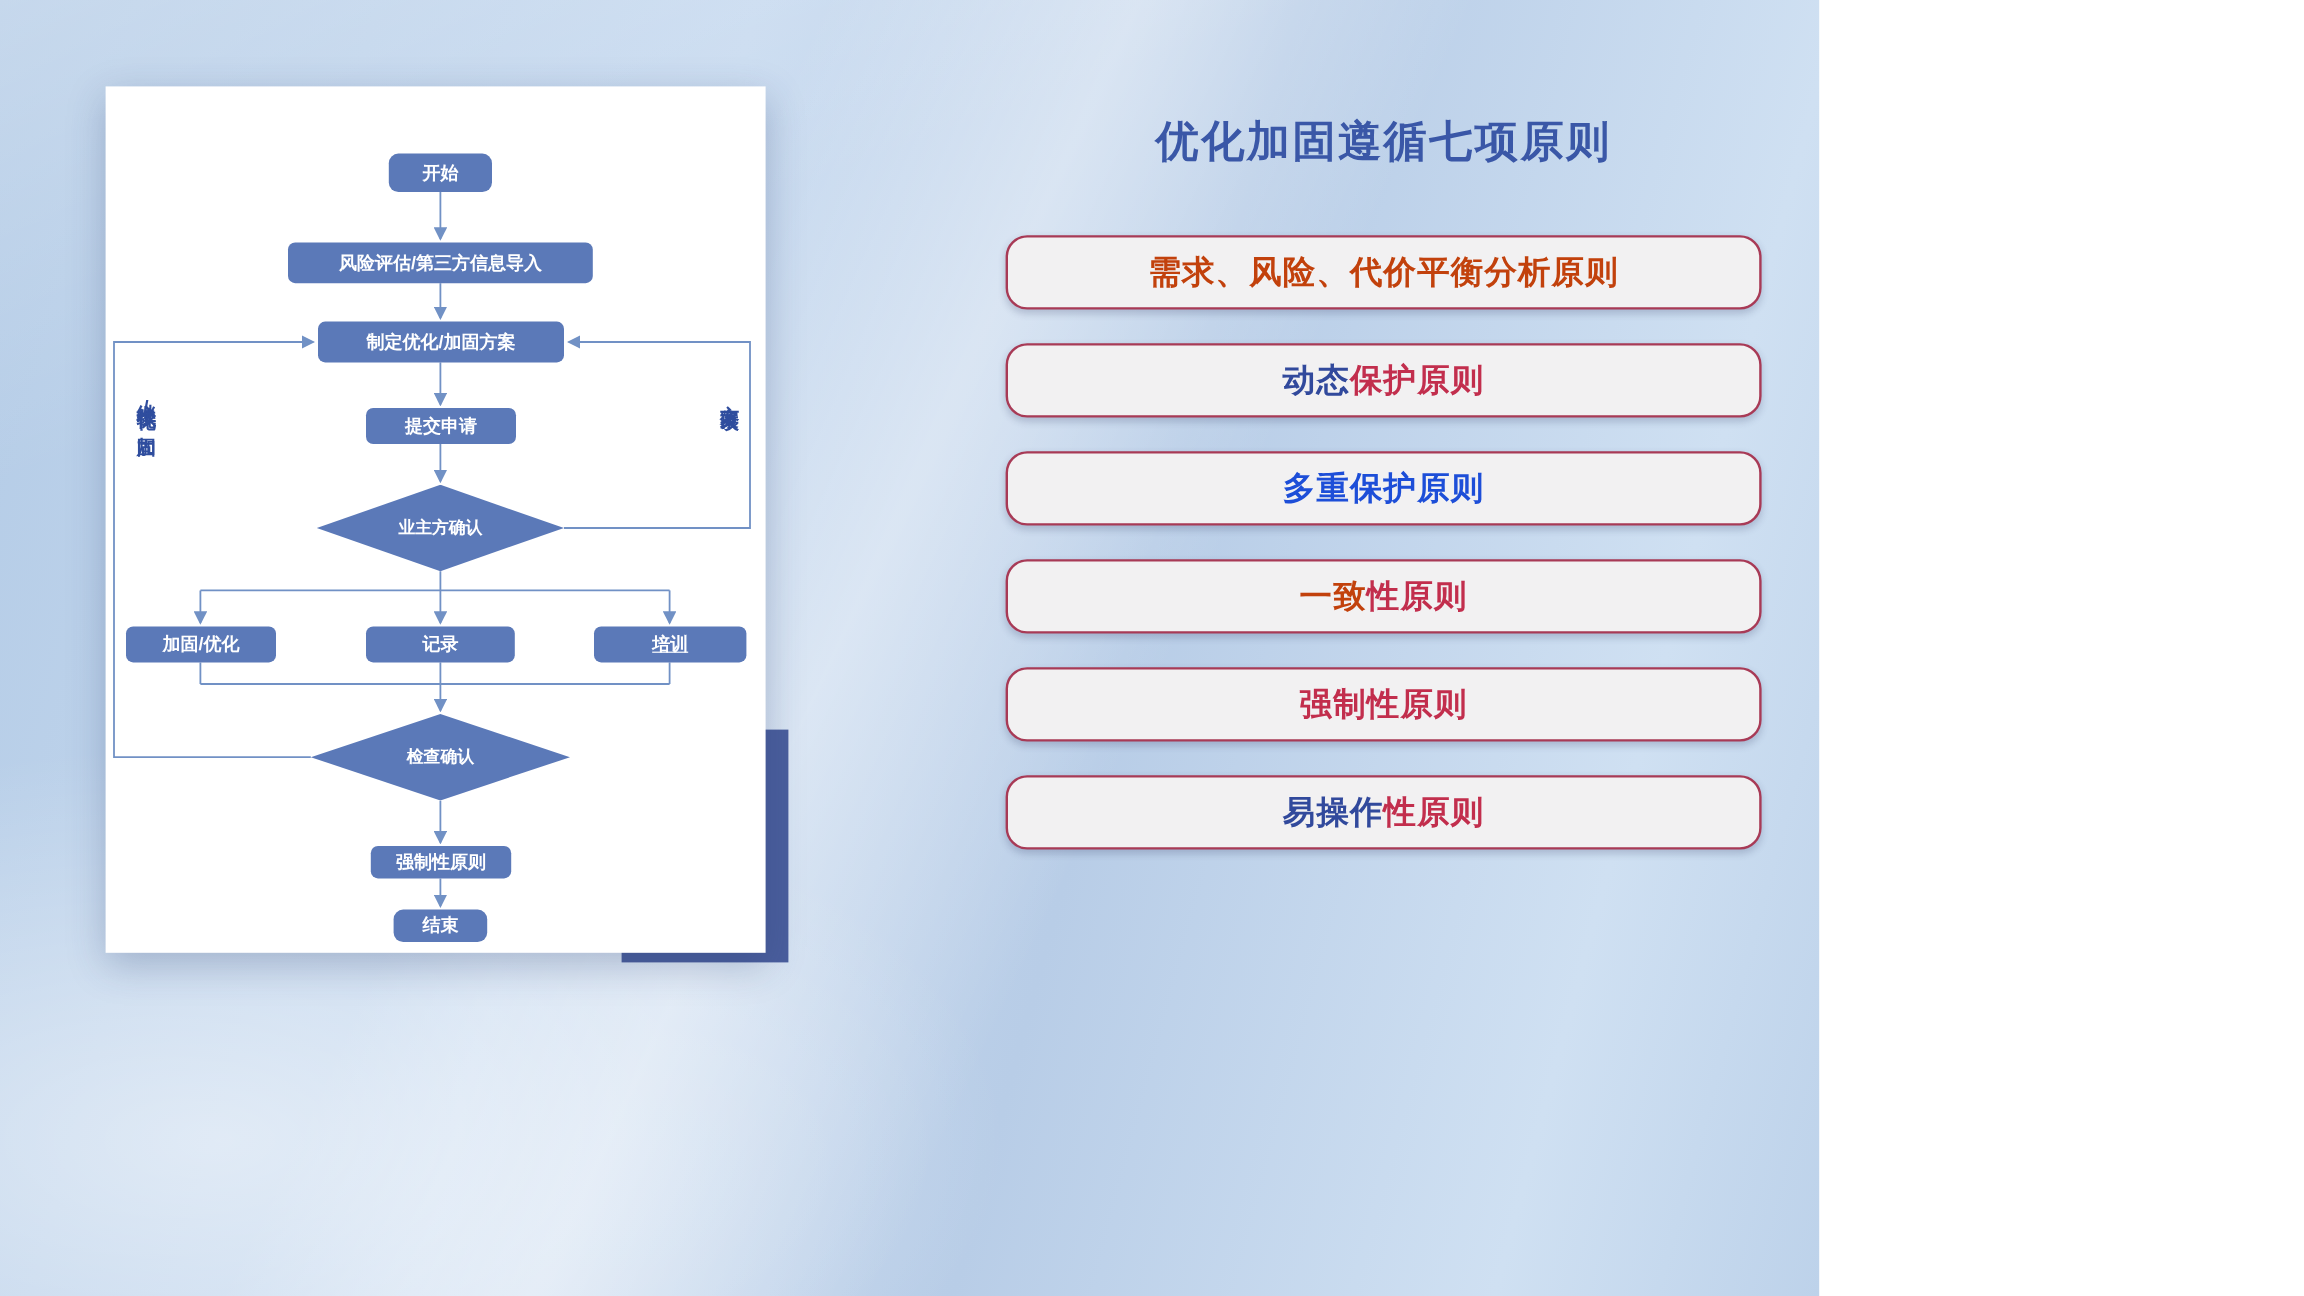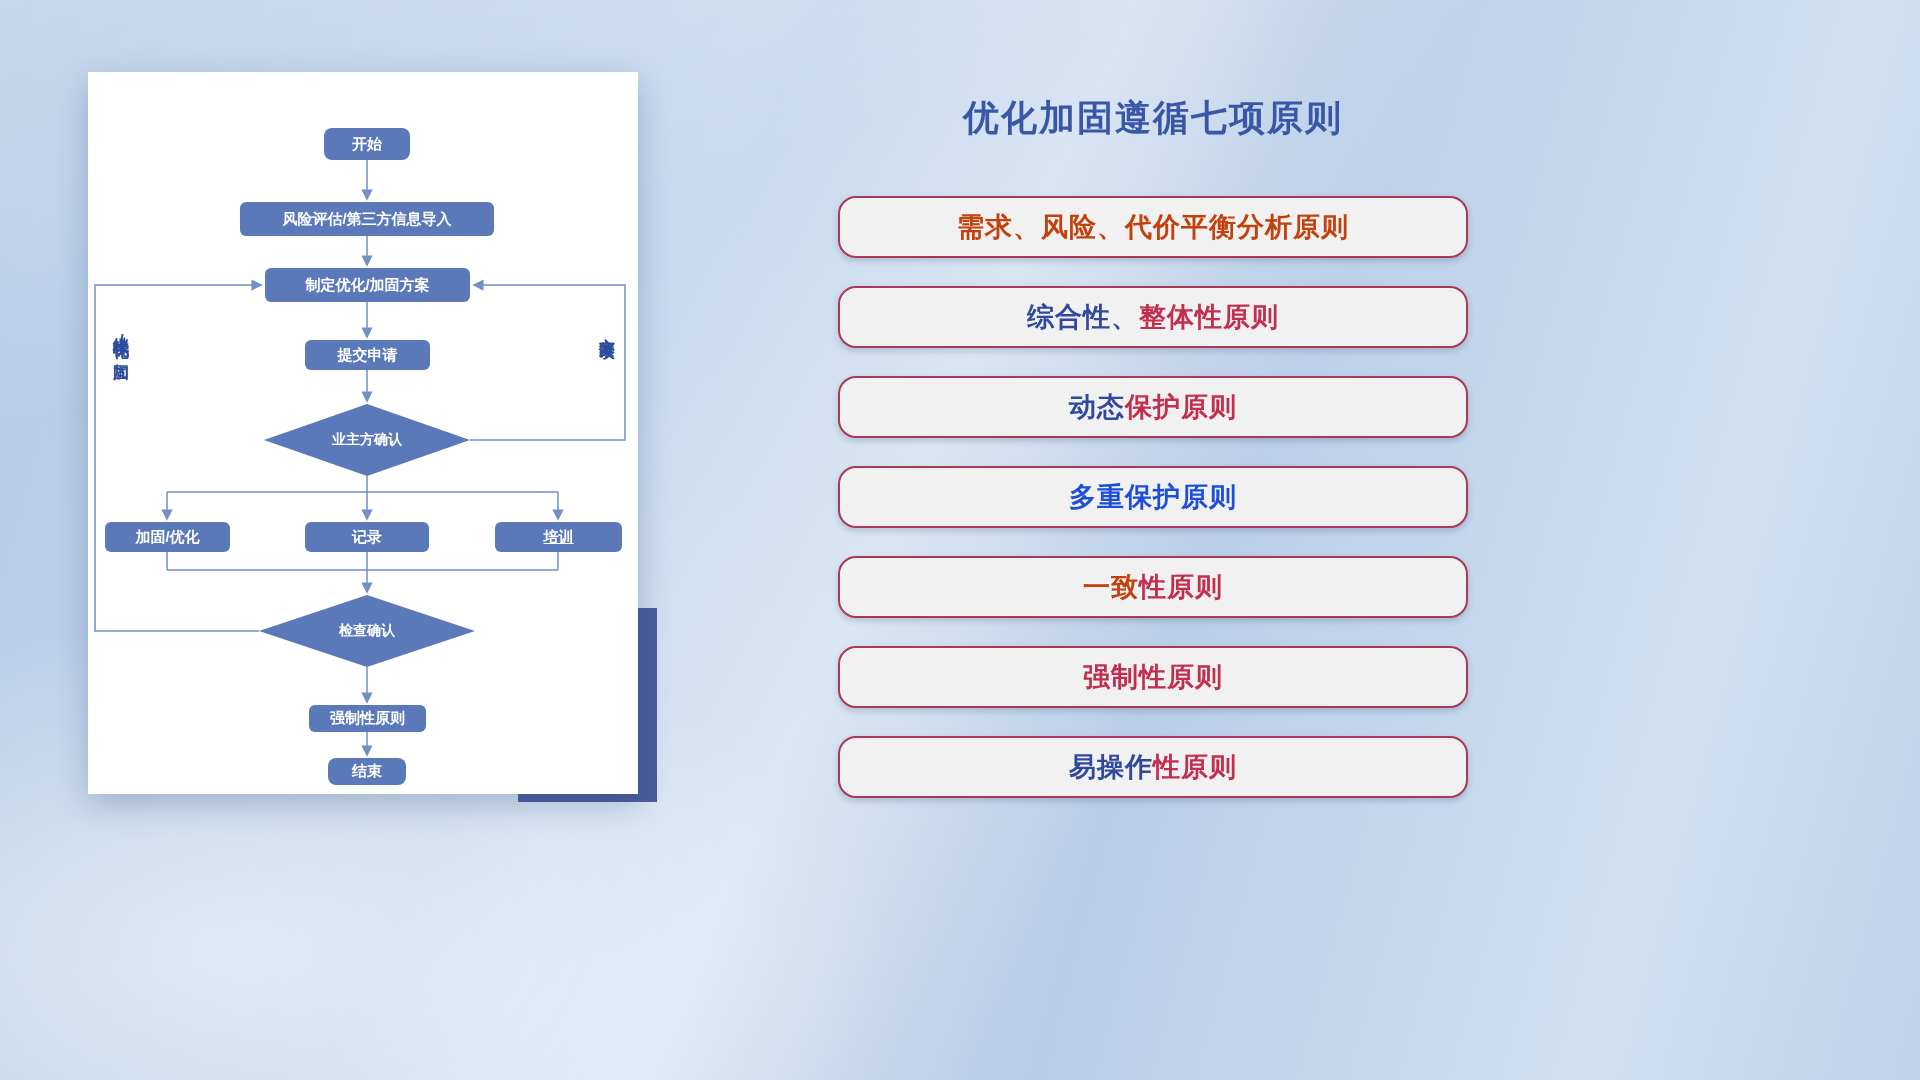--- a/index.html
+++ b/index.html
@@ -8,21 +8,21 @@
     --node-text:#ffffff;
     --connector:#7191c5;
     --loop-label:#2f4d9e;
     --box-border:#a83a56;
     --box-bg:#f2f1f2;
     --back-block:#4a5e9d;
   }
   *{margin:0;padding:0;box-sizing:border-box;}
   html,body{width:1920px;height:1080px;overflow:hidden;font-family:"Liberation Sans",sans-serif;}
   .stage{
-    position:relative;width:1920px;height:1080px;
+    position:relative;width:1516px;height:1080px;
     background:
       radial-gradient(1100px 550px at 12% 88%, rgba(255,255,255,0.50), rgba(255,255,255,0) 60%),
       linear-gradient(115deg, rgba(255,255,255,0) 34%, rgba(255,255,255,0.42) 47%, rgba(255,255,255,0) 61%),
       linear-gradient(160deg, rgba(255,255,255,0.25) 0%, rgba(255,255,255,0) 25%),
       linear-gradient(105deg,#b3cbe6 0%,#c9dbf0 35%,#b8cde7 60%,#cfe0f2 85%,#bdd2ea 100%);
   }
 
   
   .accent-block{position:absolute;left:518px;top:608px;width:139px;height:194px;background:var(--back-block,#4a5e9d);}
 
@@ -129,24 +129,20 @@
     <div class="vlabel vlabel-right">方案修改</div>
   </div>
 
   <div class="panel-title">优化加固遵循七项原则</div>
 
   <div class="principles">
     <div class="pbox">
       <span style="color: #c2410c; text-align: center;">需求、风险、代价平衡分析原则</span>
     </div>
     <div class="pbox">
-      <span style="color: rgb(49, 73, 156);">综合性、</span>
-        <span style="color: rgb(194, 46, 77);">整体性原则</span>
-    </div>
-    <div class="pbox">
       <span style="color: rgb(49, 73, 156);">动态</span>
         <span style="color: rgb(194, 46, 77);">保护原则</span>
     </div>
     <div class="pbox">
       <span style="color: #1d4ed8;">多重保护原则</span>
     </div>
     <div class="pbox">
       <span style="color: #c2410c;">一致</span>
         <span style="color: rgb(194, 46, 77);">性原则</span>
     </div>

